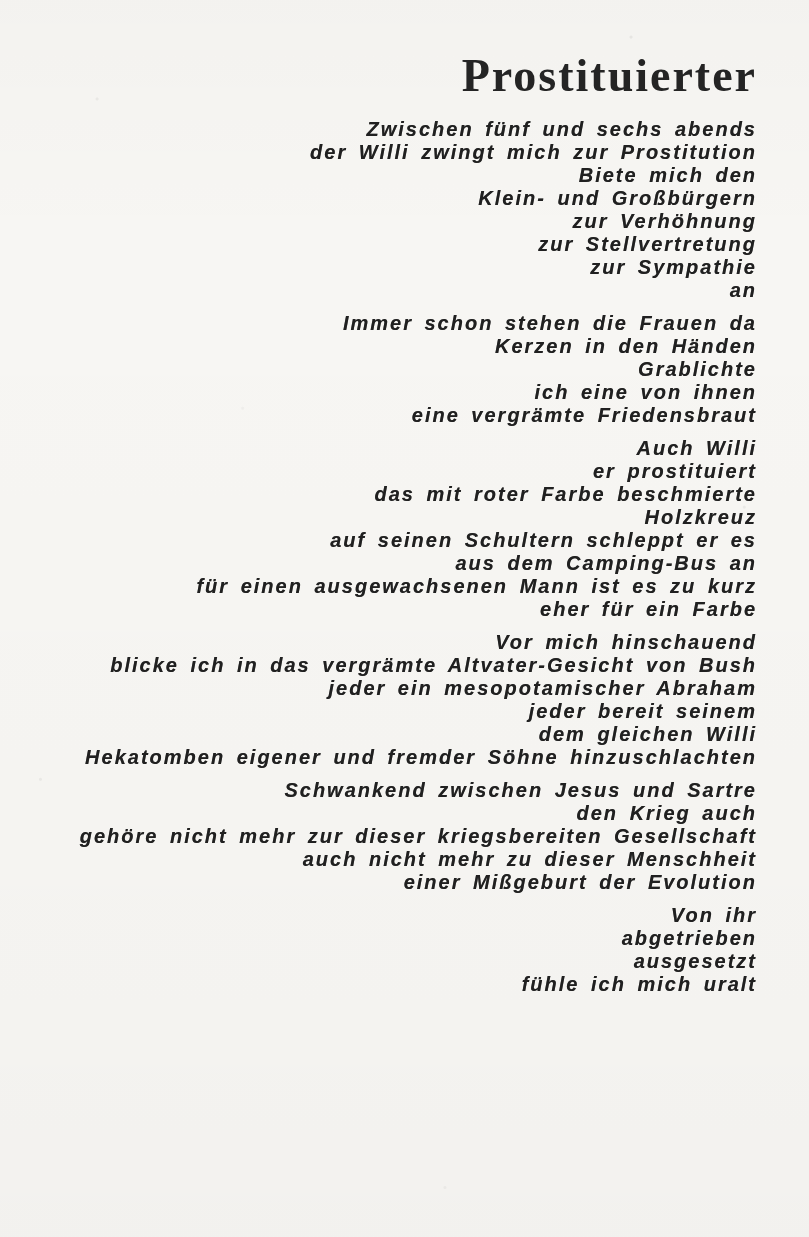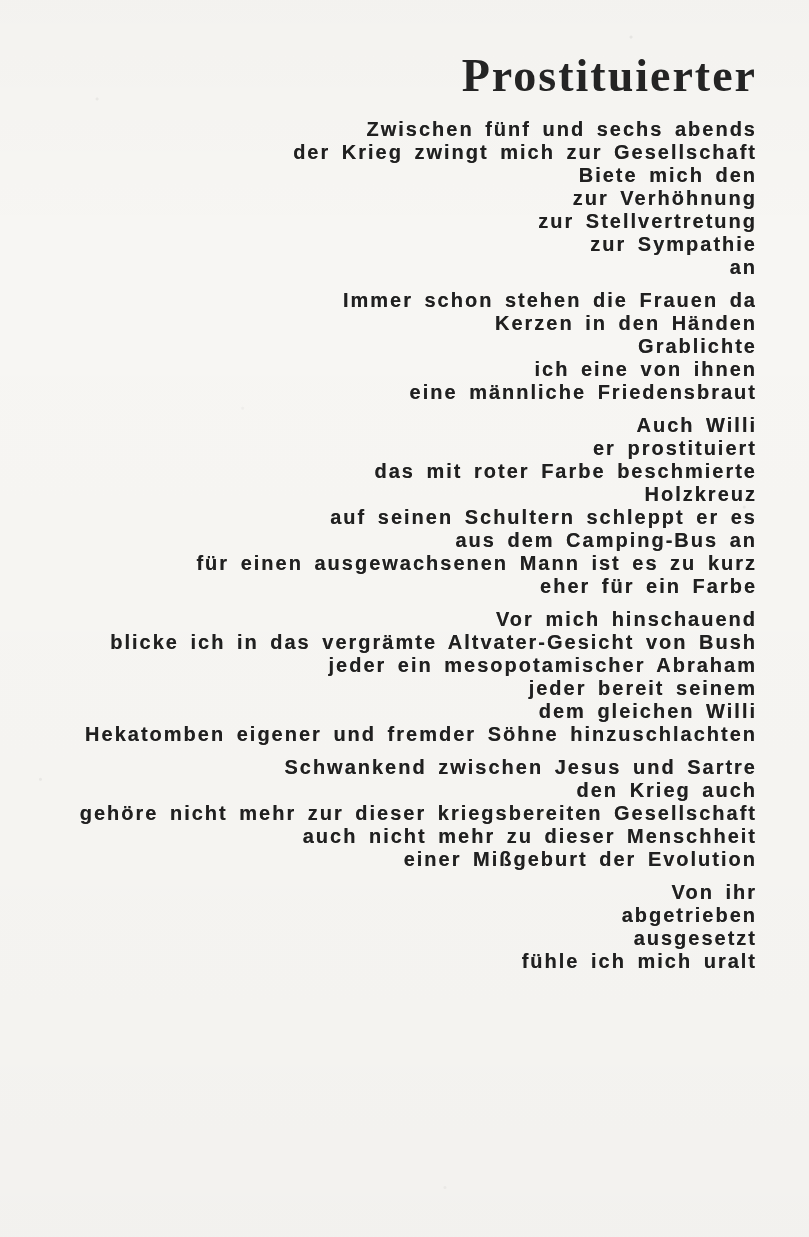--- a/index.html
+++ b/index.html
@@ -46,20 +46,21 @@
     color: #242424;
     margin: 0 0 18px 0;
   }
   .poem-body {
     font-weight: bold;
     font-size: 20px;
     letter-spacing: 2px;
     word-spacing: 4px;
     color: #202020;
     text-shadow: 0 0 0.6px rgba(30,30,30,0.55);
+    font-style: italic;
   }
   .stanza + .stanza {
     margin-top: 10px;
   }
   .line {
     line-height: 23px;
     white-space: nowrap;
   }
 </style>
 </head>
@@ -67,33 +68,34 @@
 
 <div class="paper-noise"></div>
 
 <div class="page">
   <h1 class="poem-title">Prostituierter</h1>
 
   <div class="poem-body">
 
   <div class="stanza">
         <div class="line">Zwischen fünf und sechs abends</div>
-        <div class="line">der Krieg zwingt mich zur Gesellschaft</div>
+        <div class="line">der Willi zwingt mich zur Prostitution</div>
         <div class="line">Biete mich den</div>
+        <div class="line">Klein- und Großbürgern</div>
         <div class="line">zur Verhöhnung</div>
         <div class="line">zur Stellvertretung</div>
         <div class="line">zur Sympathie</div>
         <div class="line">an</div>
       </div>
       <div class="stanza">
         <div class="line">Immer schon stehen die Frauen da</div>
         <div class="line">Kerzen in den Händen</div>
         <div class="line">Grablichte</div>
         <div class="line">ich eine von ihnen</div>
-        <div class="line">eine männliche Friedensbraut</div>
+        <div class="line">eine vergrämte Friedensbraut</div>
       </div>
       <div class="stanza">
         <div class="line">Auch Willi</div>
         <div class="line">er prostituiert</div>
         <div class="line">das mit roter Farbe beschmierte</div>
         <div class="line">Holzkreuz</div>
         <div class="line">auf seinen Schultern schleppt er es</div>
         <div class="line">aus dem Camping-Bus an</div>
         <div class="line">für einen ausgewachsenen Mann ist es zu kurz</div>
         <div class="line">eher für ein Farbe</div>

